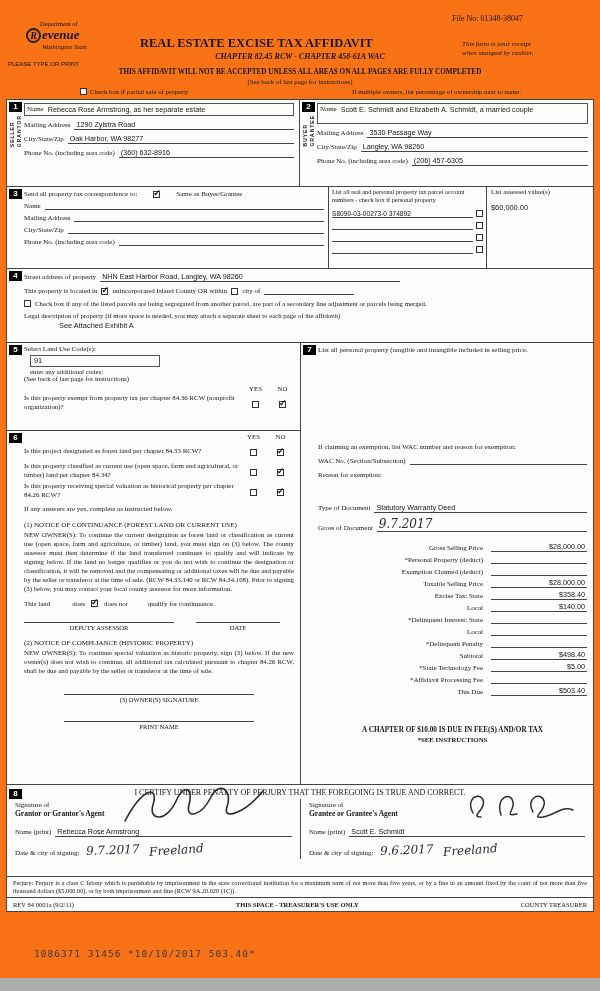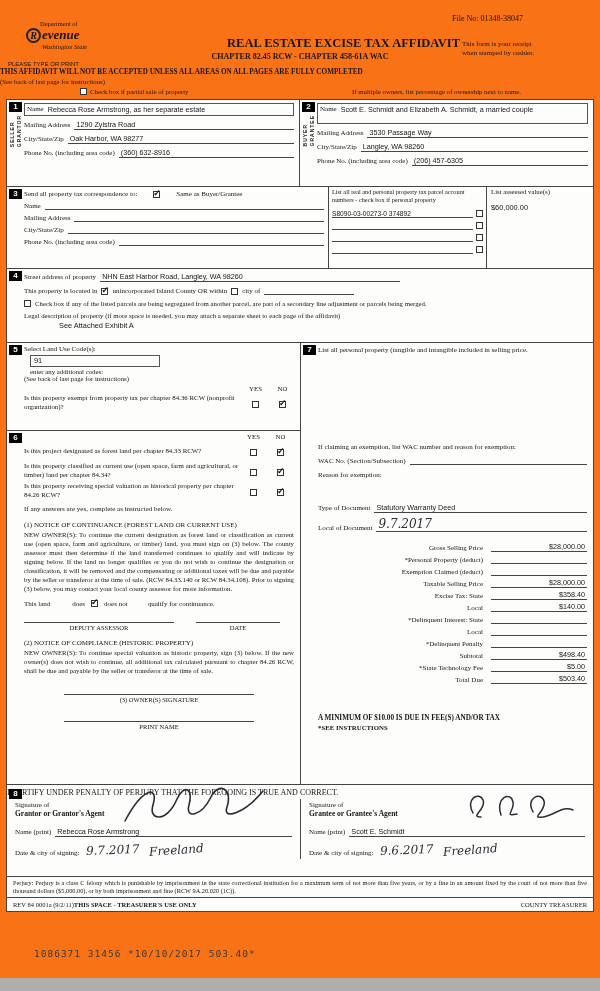--- a/index.html
+++ b/index.html
@@ -2,21 +2,21 @@
 <html><head>
 <meta charset="utf-8">
 <style>
   * { margin:0; padding:0; box-sizing:border-box; }
   html,body { background:#d9d9d6; }
   .page { position:relative; width:600px; height:991px; margin:0 auto; background:#f97316;
           font-family:"Liberation Serif", serif; color:#161616; overflow:hidden; }
   .abs { position:absolute; }
   .sans { font-family:"Liberation Sans", sans-serif; }
   .b { font-weight:bold; }
-  .ctr { text-align:left; }
+  .ctr { text-align:center; }
   
   .cb { display:inline-block; width:7px; height:7px; border:1px solid #333; background:#fff;
         position:relative; vertical-align:middle; flex:none; }
   .cb.ck::after { content:"\2713"; position:absolute; left:-1px; top:-4px; font-size:9px; font-weight:bold; color:#111; }
   
   .badge { position:absolute; left:2px; top:2px; background:#000; color:#fff;
            font:bold 8px/10px "Liberation Sans", sans-serif; width:13px; height:10px; text-align:center; }
   
   .vwrap { position:absolute; left:2px; top:15px; display:flex; gap:1px; }
   .vt { writing-mode:vertical-rl; transform:rotate(180deg); font:bold 5px "Liberation Sans", sans-serif; letter-spacing:1px; color:#222; }
@@ -74,22 +74,22 @@
   .hand { font-family:"DejaVu Serif", serif; font-style:italic; color:#2b2b33; font-size:12px;
           display:inline-block; transform:rotate(-2deg); }
   .sig-svg { position:absolute; z-index:3; }
   
   .rowF { padding:2px 6px; font-size:6.3px; text-align:justify; line-height:1.3; }
   .rowG { display:flex; align-items:center; padding:2px 6px; font-size:6.5px; height:14px; }
   .stamp { position:absolute; top:948px; left:34px; font-family:"DejaVu Sans Mono", monospace;
            font-size:9.5px; letter-spacing:1px; color:#3a3a3a; }
   .graybar { position:absolute; bottom:0; left:0; right:0; height:13px; background:#aeaeac; }
   
-  .hdr-title { position:absolute; top:36px; left:140px; width:320px; text-align:right; font-weight:bold; font-size:12.5px; }
-  .hdr-chap  { position:absolute; top:52px; left:140px; width:320px; text-align:center; font-weight:bold; font-size:8px; }
+  .hdr-title { position:absolute; top:36px; left:140px; width:320px; text-align:left; font-weight:bold; font-size:12.5px; }
+  .hdr-chap  { position:absolute; top:52px; left:140px; width:320px; text-align:center; font-weight:bold; font-size:8px;font-style:italic; }
   .logo-circle { display:inline-flex; align-items:center; justify-content:center; width:15px; height:15px;
                  border:2px solid #222; border-radius:50%; font:bold italic 10px "Liberation Serif",serif; }
   .logo-rev { font:bold italic 13px "Liberation Serif", serif; margin-left:1px; }
 </style>
 </head>
 <body>
 
 <div class="page">
 
   <div class="abs" style="top:14px;left:452px;font-size:8px;">File No: 01348-38047</div>
@@ -101,21 +101,21 @@
           <span>R</span>
         </span>
       <span class="logo-rev">evenue</span>
     </div>
     <div style="font-size:6.5px;font-style:italic;margin-left:16px;">Washington State</div>
   </div>
 
   <div class="hdr-title">REAL ESTATE EXCISE TAX AFFIDAVIT</div>
   <div class="hdr-chap">CHAPTER 82.45 RCW - CHAPTER 458-61A WAC</div>
 
-  <div class="abs" style="top:40px;left:462px;width:126px;font-size:7px;line-height:1.3;">
+  <div class="abs" style="top:40px;left:462px;width:126px;font-size:7px;line-height:1.3;font-style:italic;">
     <div>This form is your receipt</div>
     <div>when stamped by cashier.</div>
   </div>
 
   <div class="abs sans" style="top:61px;left:8px;font-size:6px;">PLEASE TYPE OR PRINT</div>
   <div class="abs ctr b" style="top:68px;left:0;right:0;font-size:7.2px;">THIS AFFIDAVIT WILL NOT BE ACCEPTED UNLESS ALL AREAS ON ALL PAGES ARE FULLY COMPLETED</div>
   <div class="abs ctr" style="top:77.5px;left:0;right:0;font-size:6.8px;">(See back of last page for instructions)</div>
 
   <div class="abs" style="top:88px;left:80px;font-size:6.8px;display:flex;align-items:center;gap:3px;">
     <span class="cb"></span>
@@ -319,21 +319,21 @@
         <div class="frow" style="margin-top:6px;">
           <span class="lbl">WAC No. (Section/Subsection)</span>
           <span class="fill"></span>
         </div>
         <div class="lbl" style="margin-top:6px;">Reason for exemption:</div>
         <div class="frow" style="margin-top:24px;">
           <span class="lbl">Type of Document</span>
           <span class="fill">Statutory Warranty Deed</span>
         </div>
         <div class="frow" style="margin-top:4px;align-items:flex-end;">
-          <span class="lbl">Local of Document</span>
+          <span class="lbl">Gross of Document</span>
           <span class="fill" style="font-family:'DejaVu Serif',serif;font-style:italic;font-size:12px;color:#2b2b33;">9.7.2017</span>
         </div>
         <div style="margin-top:8px;">
           <div class="fee">
               <span class="fee-l">Gross Selling Price</span>
               <span class="fee-v">$28,000.00</span>
             </div>
           <div class="fee">
               <span class="fee-l">*Personal Property (deduct)</span>
               <span class="fee-v"></span>
@@ -368,25 +368,29 @@
             </div>
           <div class="fee">
               <span class="fee-l">Subtotal</span>
               <span class="fee-v">$498.40</span>
             </div>
           <div class="fee">
               <span class="fee-l">*State Technology Fee</span>
               <span class="fee-v">$5.00</span>
             </div>
           <div class="fee">
-              <span class="fee-l">Total Due</span>
+              <span class="fee-l">*Affidavit Processing Fee</span>
+              <span class="fee-v"></span>
+            </div>
+          <div class="fee">
+              <span class="fee-l">This Due</span>
               <span class="fee-v">$503.40</span>
             </div>
         </div>
-        <div class="ctr b" style="font-size:7.2px;margin-top:30px;">A MINIMUM OF $10.00 IS DUE IN FEE(S) AND/OR TAX</div>
+        <div class="ctr b" style="font-size:7.2px;margin-top:30px;">A CHAPTER OF $10.00 IS DUE IN FEE(S) AND/OR TAX</div>
         <div class="ctr b" style="font-size:6.8px;margin-top:2px;">*SEE INSTRUCTIONS</div>
       </div>
     </div>
 
     <div class="row rowE">
       <span class="badge" style="top:4px;">8</span>
       <div class="ctr" style="font-size:8px;">I CERTIFY UNDER PENALTY OF PERJURY THAT THE FOREGOING IS TRUE AND CORRECT.</div>
       <div class="sigcols">
         <div class="sigcol">
           <svg class="sig-svg" style="left:110px;top:-16px;" width="150" height="46" viewBox="0 0 150 46">

